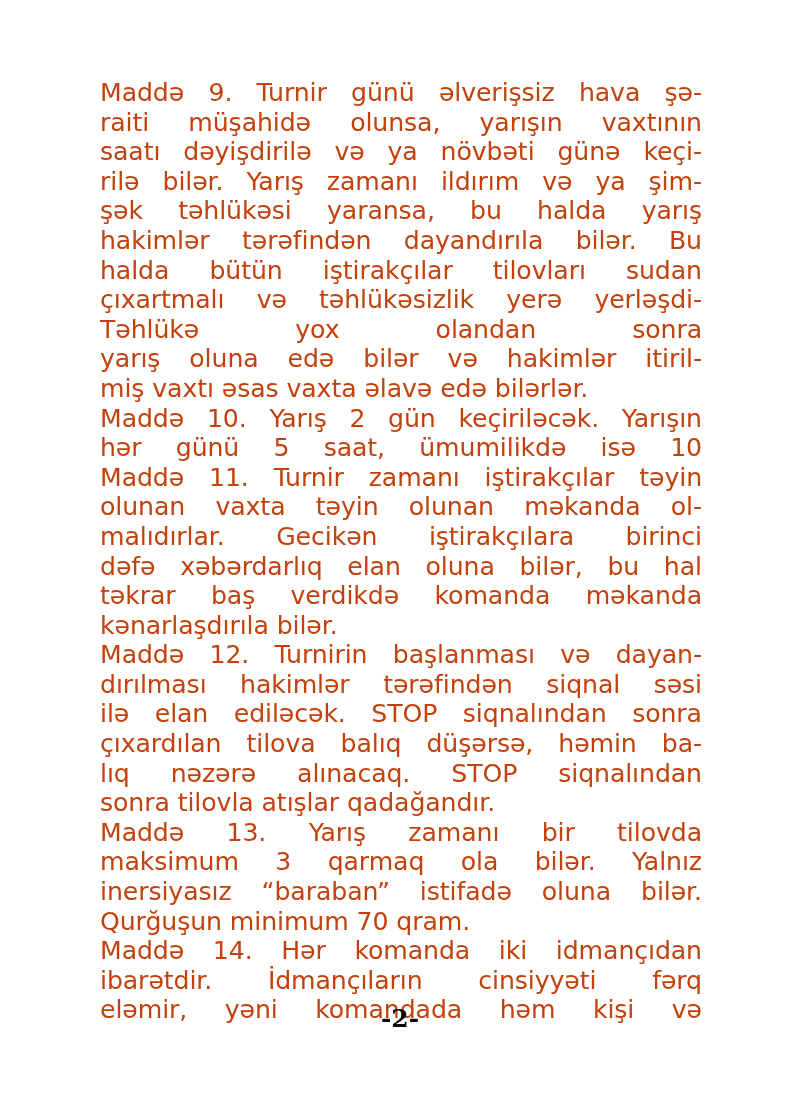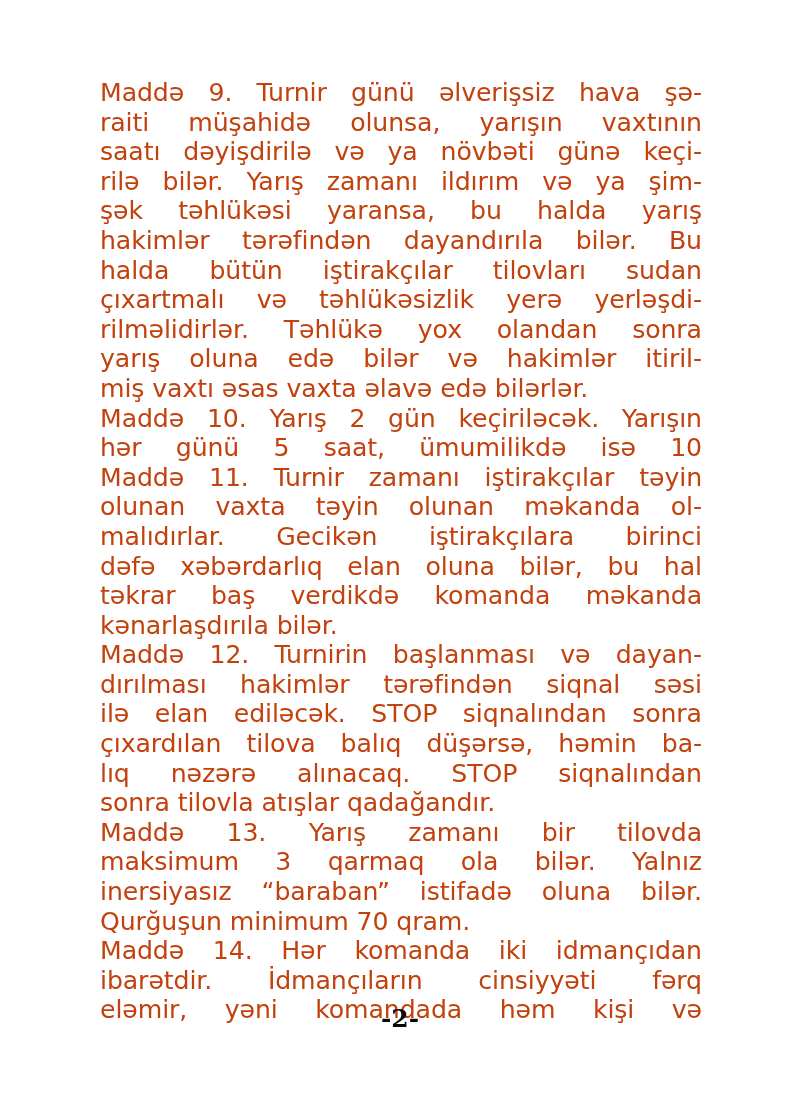--- a/index.html
+++ b/index.html
@@ -141,21 +141,20 @@
         <span class="w">sudan</span>
       </div>
       <div class="line just">
         <span class="w">çıxartmalı</span>
         <span class="w">və</span>
         <span class="w">təhlükəsizlik</span>
         <span class="w">yerə</span>
         <span class="w">yerləşdi-</span>
       </div>
       <div class="line just">
-        <span class="w">rilməlidirlər.</span>
         <span class="w">Təhlükə</span>
         <span class="w">yox</span>
         <span class="w">olandan</span>
         <span class="w">sonra</span>
       </div>
       <div class="line just">
         <span class="w">yarış</span>
         <span class="w">oluna</span>
         <span class="w">edə</span>
         <span class="w">bilər</span>

